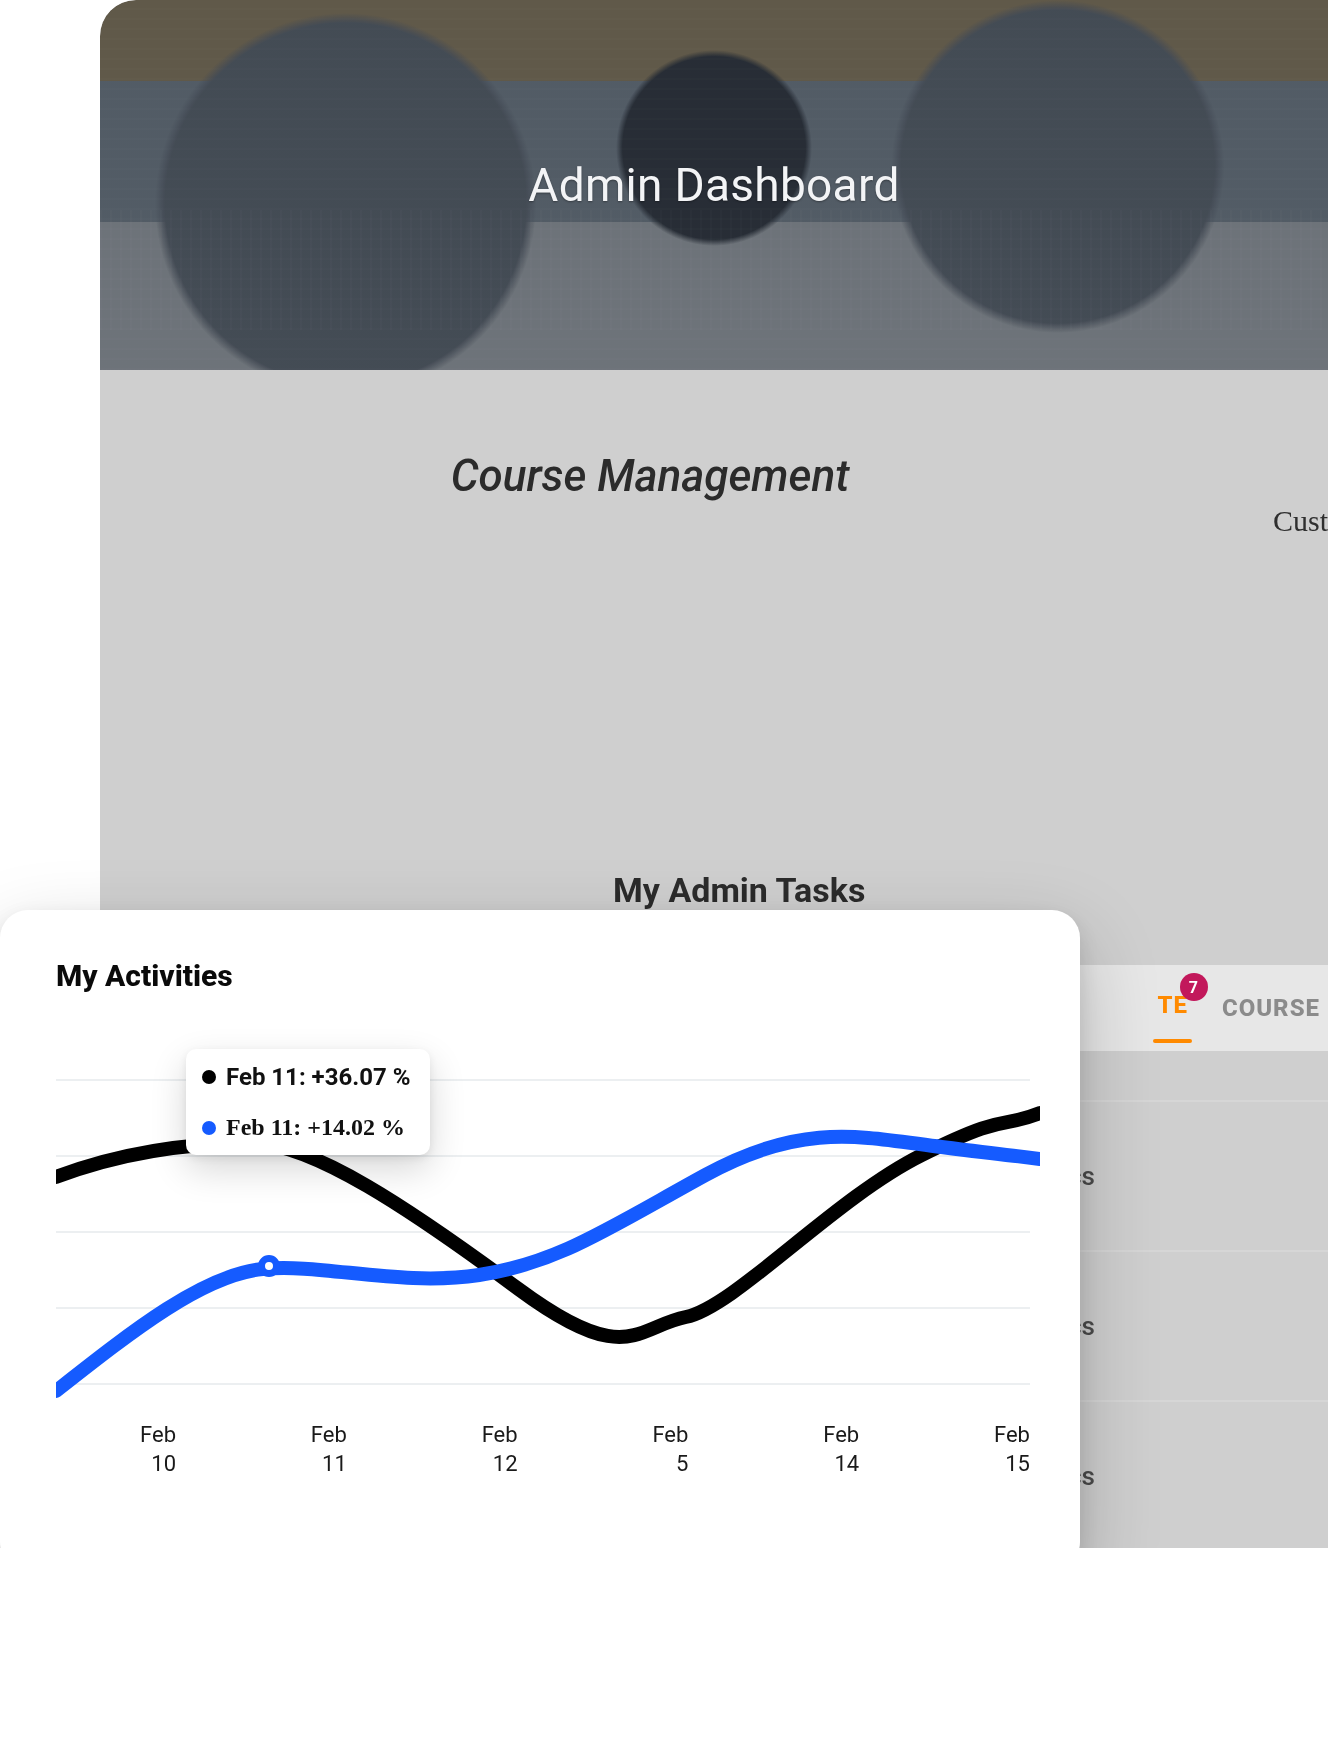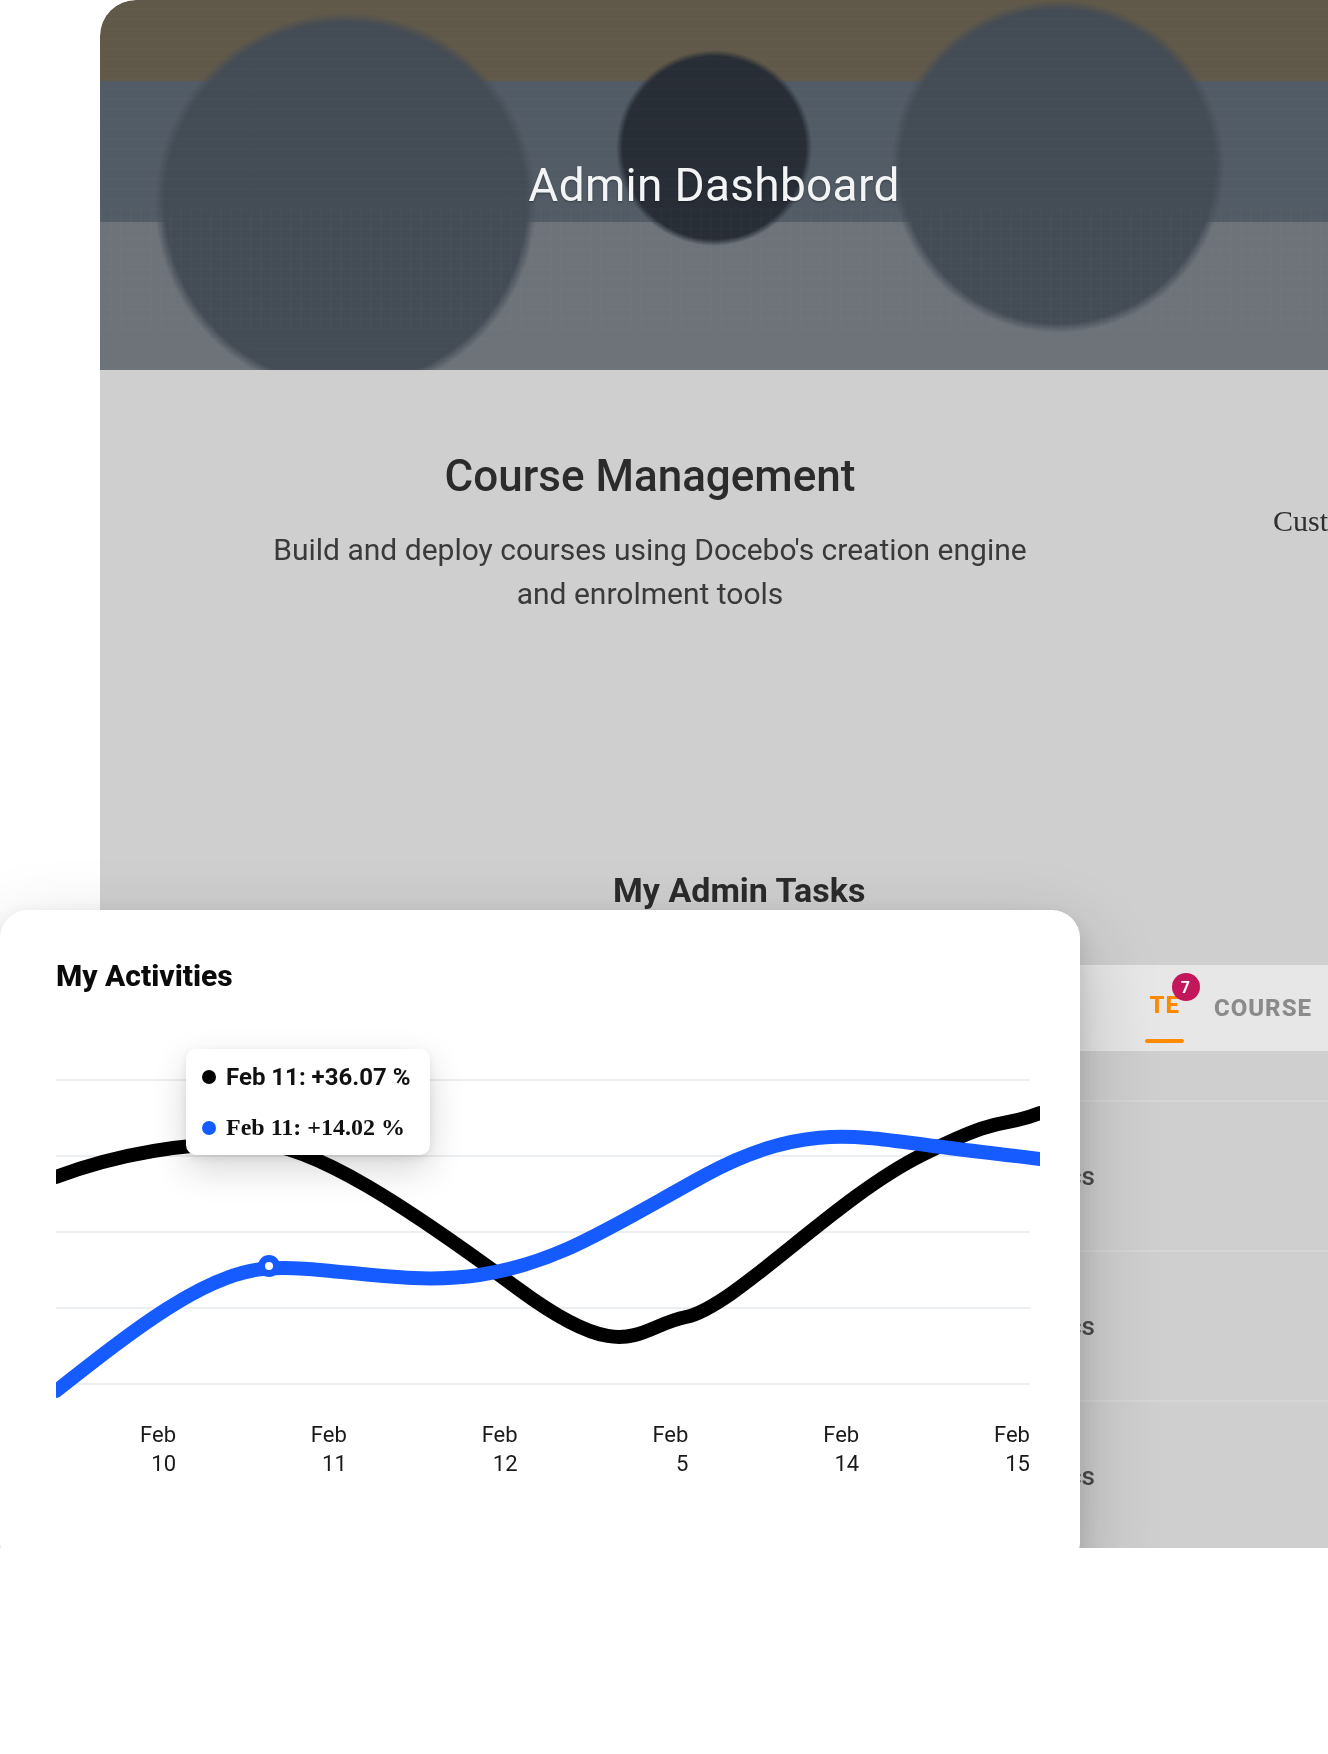--- a/index.html
+++ b/index.html
@@ -63,20 +63,21 @@
   .cm-block {
     position: relative;
     width: 760px;
     margin-left: 170px;
     text-align: center;
   }
   .cm-title {
     font-size: 44px;
     color: #2b2b2b;
     font-weight: 500;
+    font-style: italic;
   }
   .cm-desc {
     margin-top: 26px;
     font-size: 30px;
     line-height: 1.45;
     color: #3a3a3a;
     font-weight: 400;
   }
   .manage-btn {
     display: inline-block;
@@ -125,21 +126,21 @@
     background: #e7e7e7;
   }
   .tabs-inner {
     position: absolute;
     right: 0;
     top: 0;
     height: 100%;
     display: flex;
     align-items: center;
     gap: 34px;
-    padding-right: 16px;
+    padding-right: 8px;
   }
   .tab-te {
     font-size: 24px;
     font-weight: 800;
     color: #ff8a00;
     letter-spacing: 1px;
     position: relative;
     padding-bottom: 6px;
   }
   .tab-te::after{
@@ -246,21 +247,20 @@
 
   <div class="dashboard-card">
     <div class="hero">
       <div class="hero-bg"></div>
       <div class="hero-title">Admin Dashboard</div>
     </div>
 
     <div class="body-area">
       <div class="cm-block">
         <div class="cm-title">Course Management</div>
-        <div class="cm-desc">Build and deploy courses using Docebo's creation engine and enrolment tools</div>
       </div>
 
       <div class="side-cust">Cust</div>
     </div>
 
     <div class="tasks-title">My Admin Tasks</div>
 
     <div class="tabs-strip">
       <div class="tabs-inner">
         <div class="tab-te">

